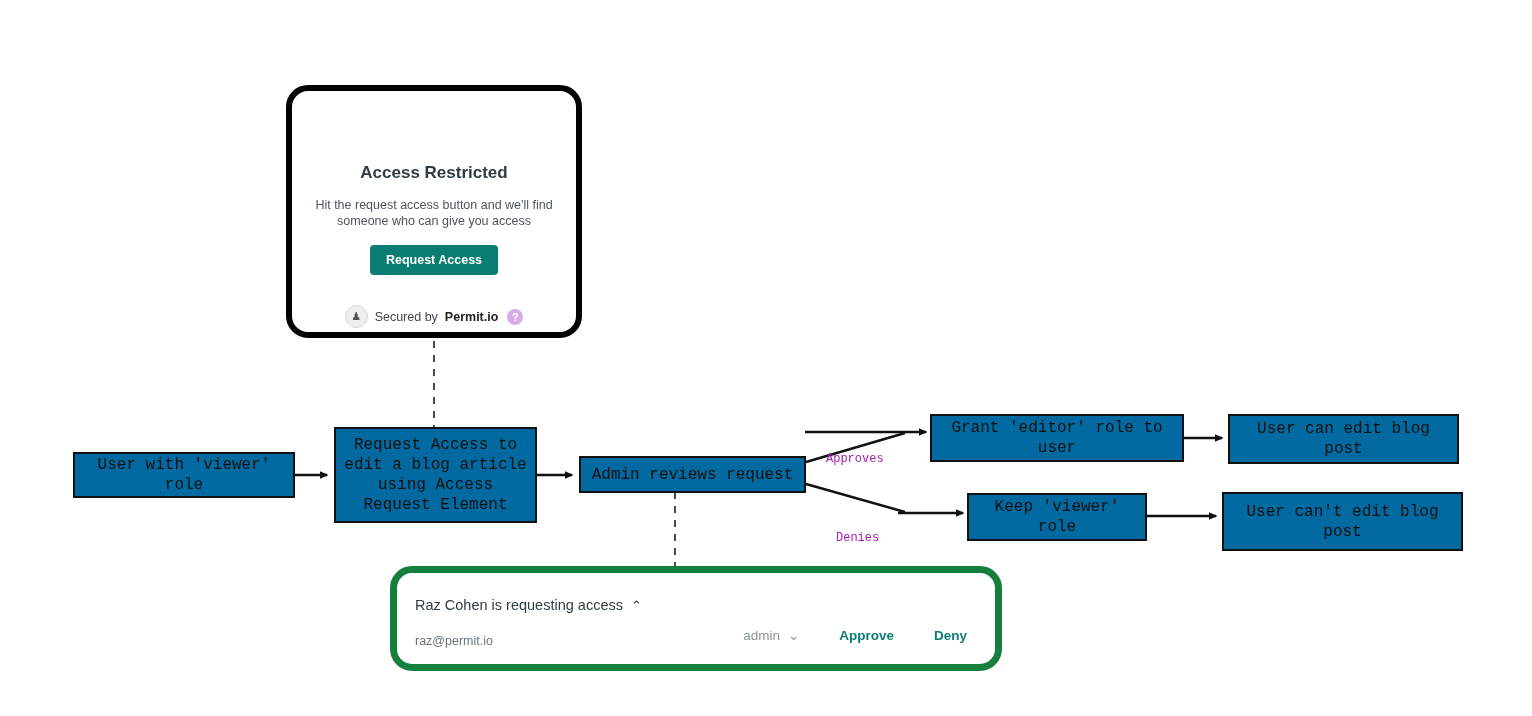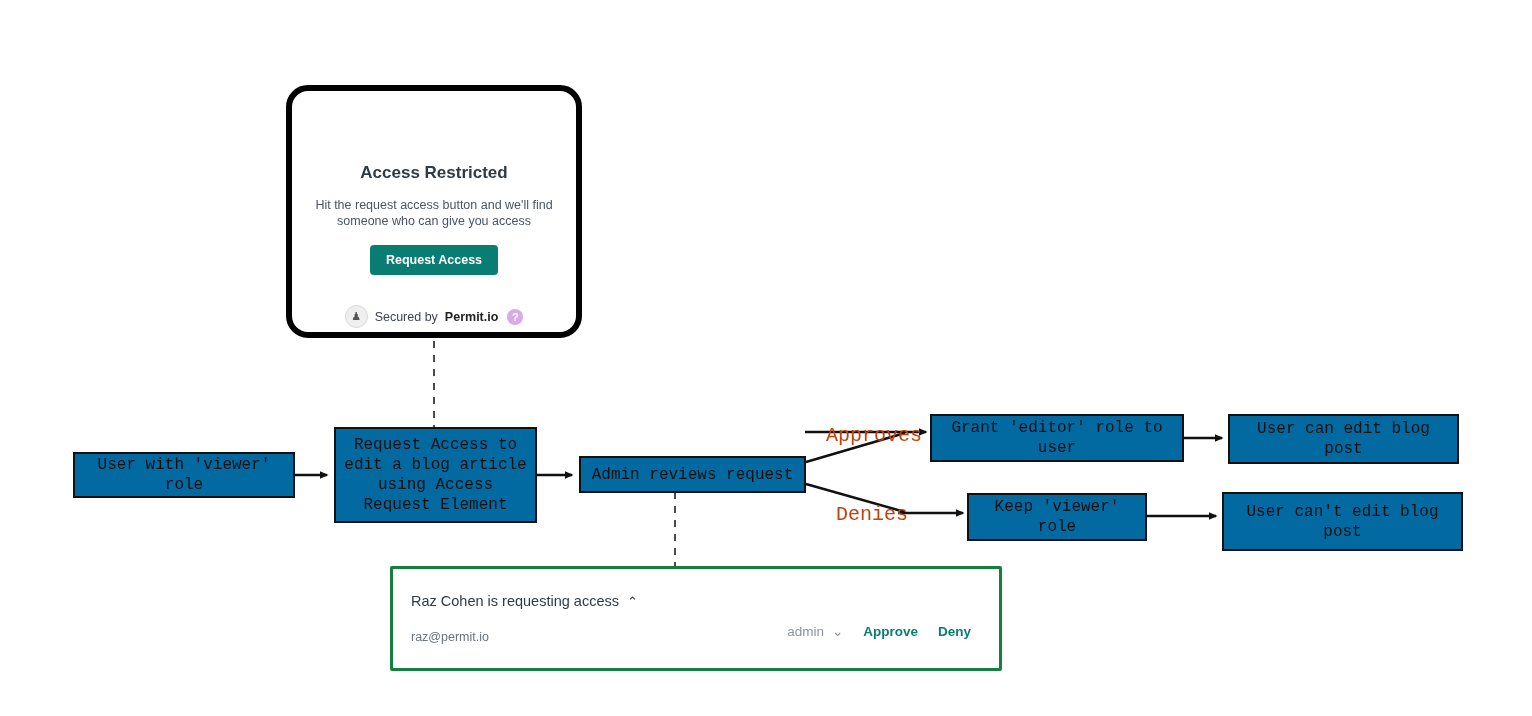--- a/index.html
+++ b/index.html
@@ -39,23 +39,24 @@
     display: flex;
     align-items: center;
     justify-content: center;
     text-align: center;
     padding: 4px 2px;
     white-space: pre-line;
   }
   .edge-label {
     position: absolute;
     font-family: "Liberation Mono", monospace;
-    font-size: 20px;
-    color: #c2410c;
+    font-size: 12px;
+    color: #a21caf;
     white-space: nowrap;
+    margin-top: 28px;
   }
 
   
   .card-access {
     position: absolute;
     left: 286px;
     top: 85px;
     width: 296px;
     height: 253px;
     border: 6px solid #000000;
@@ -127,22 +128,22 @@
     margin-left: 2px;
   }
 
   
   .card-request {
     position: absolute;
     left: 390px;
     top: 566px;
     width: 612px;
     height: 105px;
-    border: 3px solid #15803d;
-    border-radius: 2px;
+    border: 7px solid #15803d;
+    border-radius: 22px;
     background: #ffffff;
     box-sizing: border-box;
     font-family: "Liberation Sans", sans-serif;
   }
   .rq-head {
     position: absolute;
     left: 18px;
     top: 24px;
     display: flex;
     align-items: center;
@@ -160,21 +161,21 @@
     top: 61px;
     font-size: 12.5px;
     color: #6a737c;
   }
   .rq-actions {
     position: absolute;
     right: 28px;
     top: 54px;
     display: flex;
     align-items: center;
-    gap: 20px;
+    gap: 40px;
   }
   .rq-role {
     display: flex;
     align-items: center;
     gap: 8px;
     font-size: 13.5px;
     color: #8b949c;
   }
   .rq-approve, .rq-deny {
     font-size: 13.5px;

